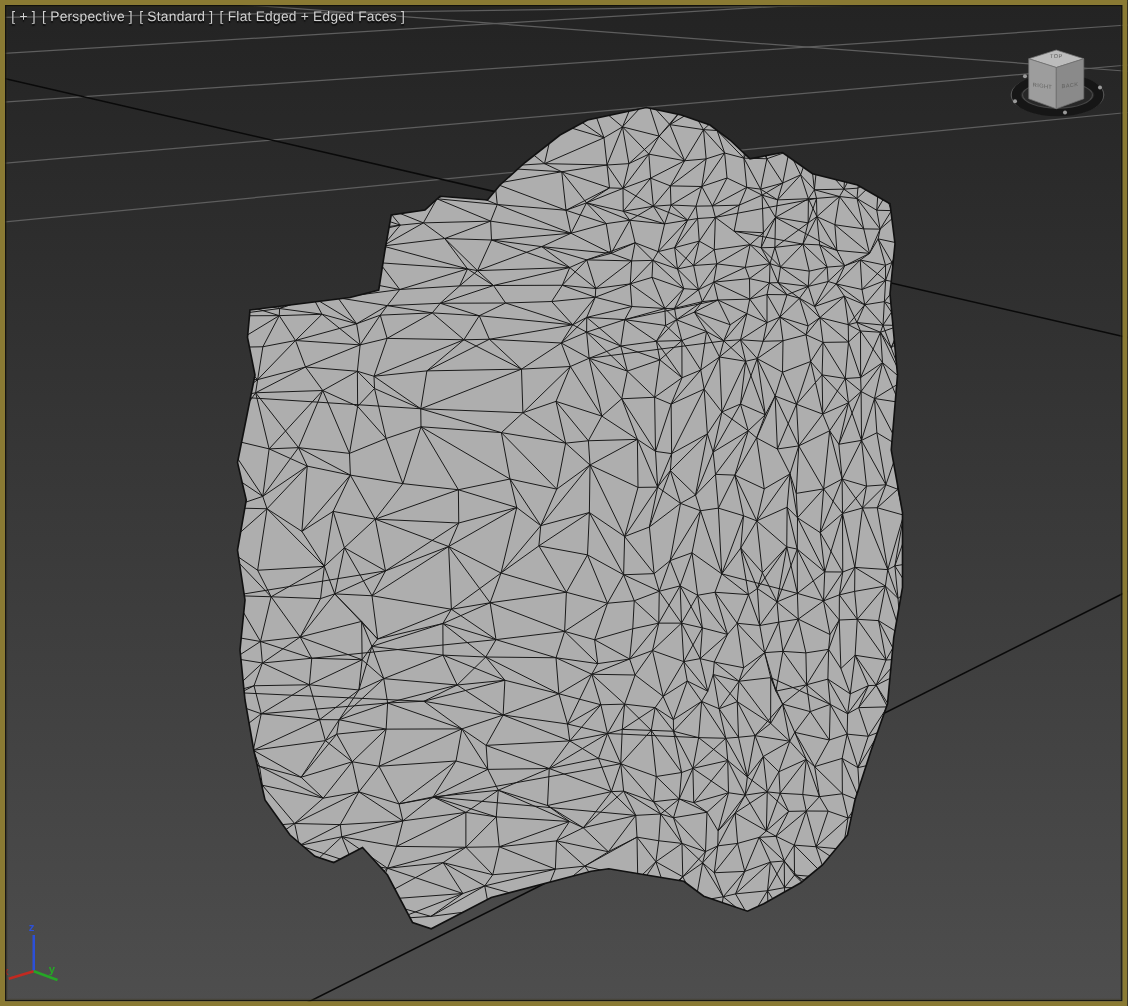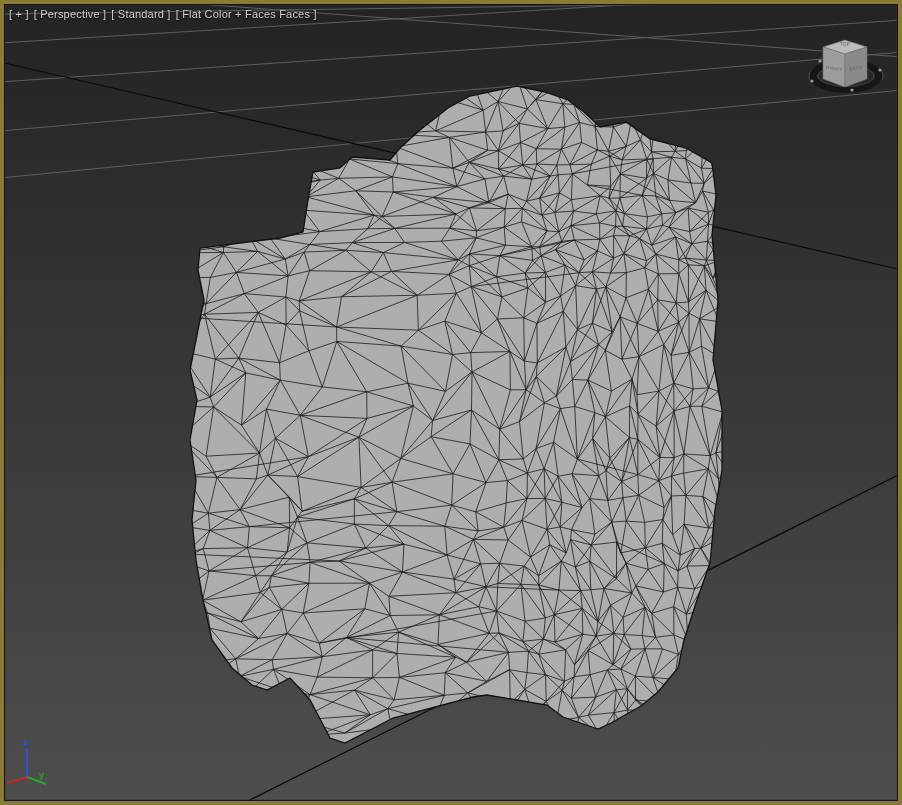--- a/index.html
+++ b/index.html
@@ -83,17 +83,17 @@
       <text id="axZt" class="axis-label" x="23" y="745" fill="#2c50d8">z</text>
       <text id="axXt" class="axis-label" x="2" y="780" fill="#c22a21">x</text>
       <text id="axYt" class="axis-label" x="39" y="778" fill="#26a626">y</text>
     </g>
   </svg>
 
   <div id="vplabel">
     <span class="seg">[ + ]</span>
     <span class="seg">[ Perspective ]</span>
     <span class="seg">[ Standard ]</span>
-    <span class="seg">[ Flat Color + Faces Faces ]</span>
+    <span class="seg">[ Flat Edged + Edged Faces ]</span>
   </div>
 
   <div id="frame" style="border-color: rgb(138, 122, 51);"></div>
 </div>
 
 </body></html>

